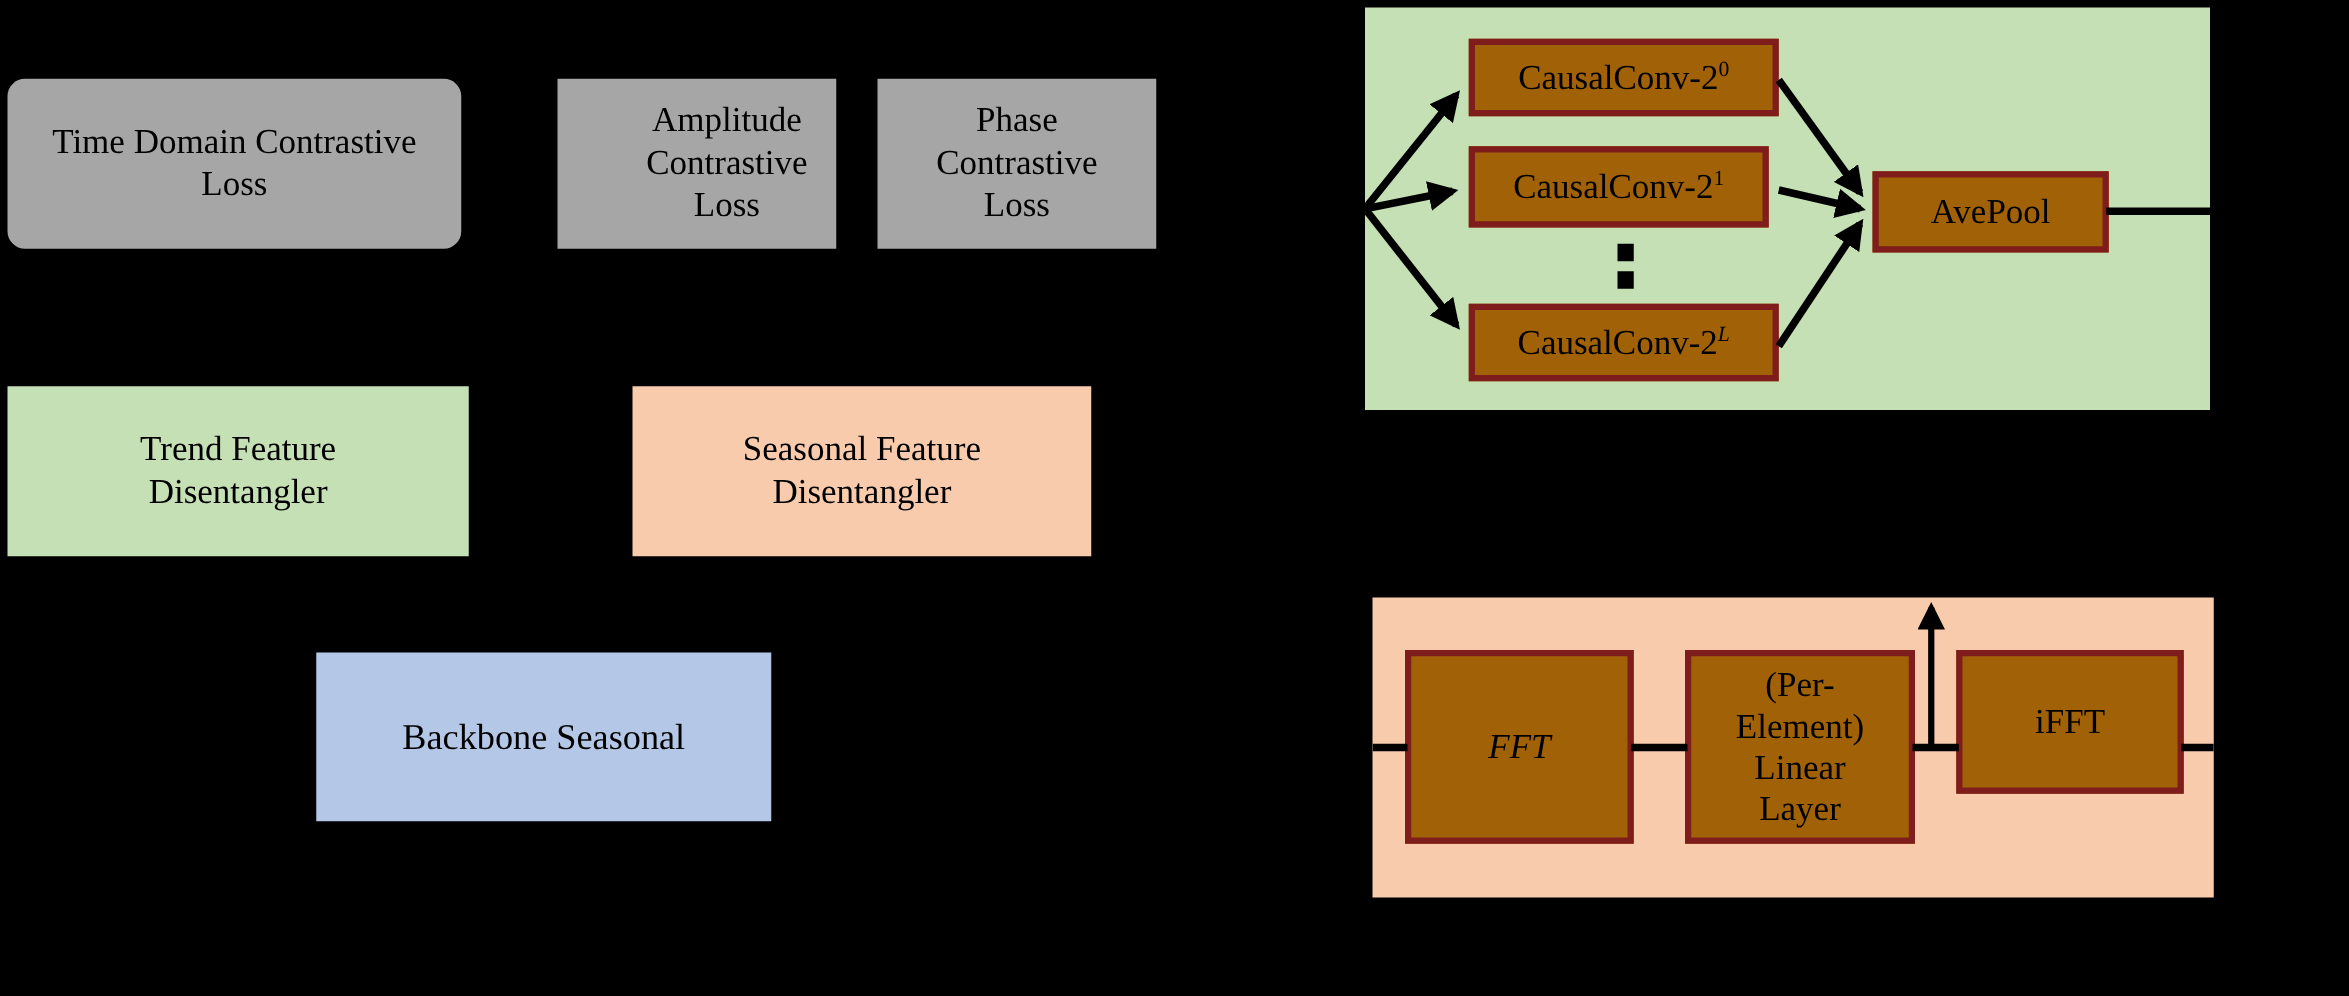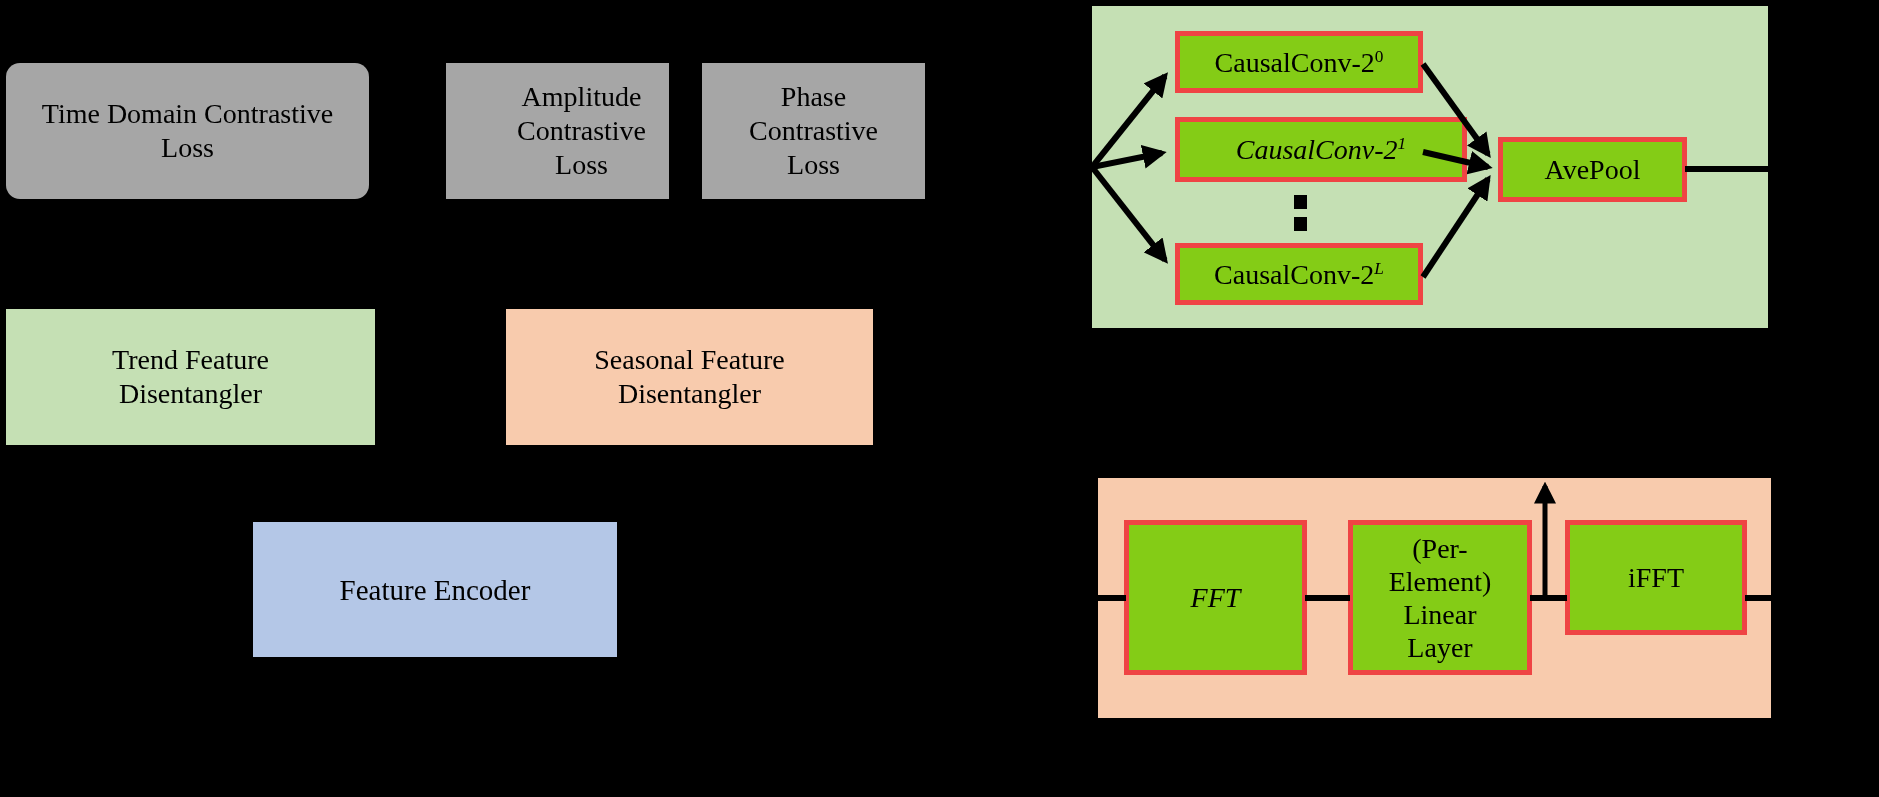--- a/index.html
+++ b/index.html
@@ -31,22 +31,22 @@
   .green  { background: #c5e0b4; }
   .peach  { background: #f8cbad; }
   .blue   { background: #b4c7e7; }
   .panel {
     position: absolute;
     box-sizing: border-box;
   }
   .wbox {
     position: absolute;
     box-sizing: border-box;
-    background: #84cc16;
-    border: 5px solid #ef4444;
+    background: #a16207;
+    border: 5px solid #7f1d1d;
     display: flex;
     align-items: center;
     justify-content: center;
     text-align: center;
     font-size: 28px;
     line-height: 33px;
     z-index: 2;
   }
   .wbox sup {
     font-size: 0.62em;
@@ -103,30 +103,30 @@
     <div>Trend Feature</div>
     <div>Disentangler</div>
   </div>
 
   <div class="box peach" style="left:506px; top:309px; width:367px; height:136px;">
     <div>Seasonal Feature</div>
     <div>Disentangler</div>
   </div>
 
   <div class="box blue" style="left:253px; top:522px; width:364px; height:135px;">
-    <div class="backbone-label">Feature Encoder</div>
+    <div class="backbone-label">Backbone Seasonal</div>
   </div>
 
   <div class="panel green" style="left:1092px; top:6px; width:676px; height:322px;">
 
     <div class="wbox" style="left:83px; top:25px; width:248px; height:62px;">
       <span><span>CausalConv-2</span><sup>0</sup></span>
     </div>
 
-    <div class="wbox" style="left:83px; top:111px; width:292px; height:65px;font-style:italic;">
+    <div class="wbox" style="left:83px; top:111px; width:240px; height:65px;">
       <span><span>CausalConv-2</span><sup>1</sup></span>
     </div>
 
     <div class="vdots">
       <div class="dot"></div>
       <div class="dot"></div>
     </div>
 
     <div class="wbox" style="left:83px; top:237px; width:248px; height:62px;">
       <span><span>CausalConv-2</span><sup class="italic">L</sup></span>

